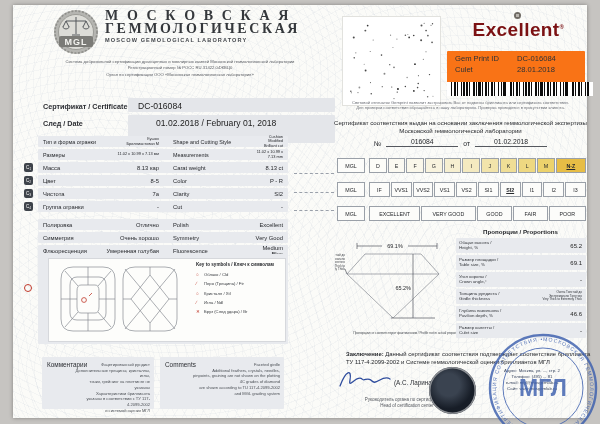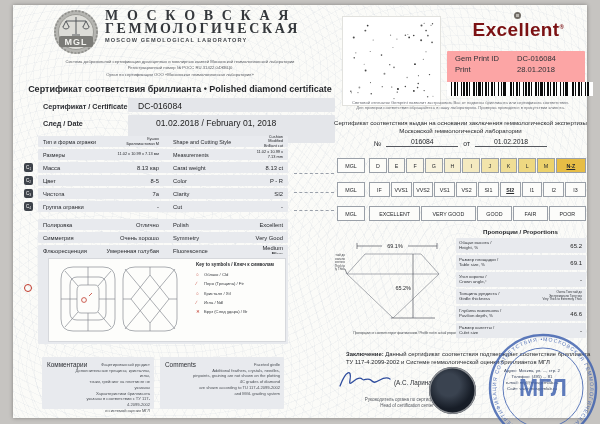--- a/index.html
+++ b/index.html
@@ -45,21 +45,21 @@
   .combox{position:absolute;top:352px;height:52px;background:#e8eaee;border-radius:1px}
   .com-title{position:absolute;left:5px;top:4px;font-size:6.4px;color:#2c2e33}
   .com-lines{position:absolute;right:4px;top:5px;text-align:right;font-size:4.1px;line-height:5.7px;color:#4c5056}
   
   .dots-box{position:absolute;left:342px;top:16px;width:97px;height:88px;background:#ffffff;border:0.5px solid #e2e2de}
   .gp-logo{position:absolute;left:452px;top:19px;width:133px;text-align:center;
            font-size:19px;font-weight:bold;color:#7b1113;letter-spacing:.4px;font-family:"Liberation Sans",sans-serif}
   .gp-reg{font-size:6px;vertical-align:super}
   .gp-flower{position:absolute;left:514px;top:12px;width:7px;height:7px;border-radius:50%;
              background:radial-gradient(circle,#b8b4ae 0 35%,#6e6a64 36% 100%)}
-  .gp-panel{position:absolute;left:447px;top:51px;width:138px;height:45px;background:#fca5a5;border-radius:1px}
+  .gp-panel{position:absolute;left:447px;top:51px;width:138px;height:45px;background:#f97316;border-radius:1px}
   .gp-row{position:absolute;left:8px;font-size:7.6px;color:#2e3136;display:flex}
   .gp-row .v{position:absolute;left:62px;white-space:nowrap}
   .barcode{position:absolute;left:447px;top:82px;width:138px;height:14px;background:#fff;
            border-left:4px solid #fff;border-right:4px solid #fff;
            background-image:repeating-linear-gradient(90deg,#0c0c0c 0 1.2px,transparent 1.2px 2.6px,
              #0c0c0c 2.6px 5px,transparent 5px 6.1px,#0c0c0c 6.1px 6.9px,transparent 6.9px 9.7px,
              #0c0c0c 9.7px 11.2px,transparent 11.2px 12.4px)}
   .gp-note{position:absolute;left:334px;top:100px;width:253px;text-align:center;
            font-size:4.1px;line-height:5.3px;color:#6e7178}
   .issue-text{position:absolute;left:334px;top:119px;width:253px;text-align:center;
@@ -115,21 +115,20 @@
   <div class="abs" style="left:92px;top:5px">
     <div class="org-ru">М О С К О В С К А Я</div>
     <div class="org-ru">ГЕММОЛОГИЧЕСКАЯ</div>
     <div class="org-en">MOSCOW GEMOLOGICAL LABORATORY</div>
   </div>
   <div class="abs fineprint" style="left:12px;top:54px;width:310px">
     <div>Система добровольной сертификации драгоценных и ювелирных камней Московской геммологической лаборатории</div>
     <div>Регистрационный номер № РОСС RU.31422.04ЖВЦ0</div>
     <div>Орган по сертификации ООО «Московская геммологическая лаборатория»</div>
   </div>
-  <div class="abs doc-title" style="left:12px;top:79px;width:310px">Сертификат соответствия бриллианта • Polished diamond certificate</div>
 
   <div class="abs flabel" style="left:30px;top:97px">Сертификат / Certificate №</div>
   <div class="abs field" style="left:115px;top:93px;width:207px;height:14px">
     <div class="fvalue" style="padding:3px 0 0 10px">DC-016084</div>
   </div>
   <div class="abs flabel" style="left:30px;top:114px">След / Date</div>
   <div class="abs field" style="left:115px;top:110px;width:207px;height:28px">
     <div class="fvalue" style="padding:3px 0 0 28px">01.02.2018 / February 01, 2018</div>
   </div>
 
@@ -329,21 +328,21 @@
       </svg>
   </div>
   <div class="gp-flower" style="left:501px;top:7px"></div>
   <div class="gp-logo" style="left:439px;top:14px"><span>Excellent</span><span class="gp-reg">®</span></div>
   <div class="gp-panel" style="left:434px;top:46px">
     <div class="gp-row" style="top:3px">
       <span>Gem Print  ID</span>
       <span class="v">DC-016084</span>
     </div>
     <div class="gp-row" style="top:14px">
-      <span>Print</span>
+      <span>Culet</span>
       <span class="v">28.01.2018</span>
     </div>
   </div>
   <div class="barcode" style="left:434px;top:77px"></div>
   <div class="gp-note" style="left:321px;top:95px">
     <div>Световой отпечаток Gemprint позволит застраховать Вас от подмены бриллианта или сертификата соответствия.</div>
     <div>Для проверки соответствия обращайтесь в нашу лабораторию. Проверка проводится в присутствии клиента.</div>
   </div>
 
   <div class="issue-text" style="left:321px;top:114px">

